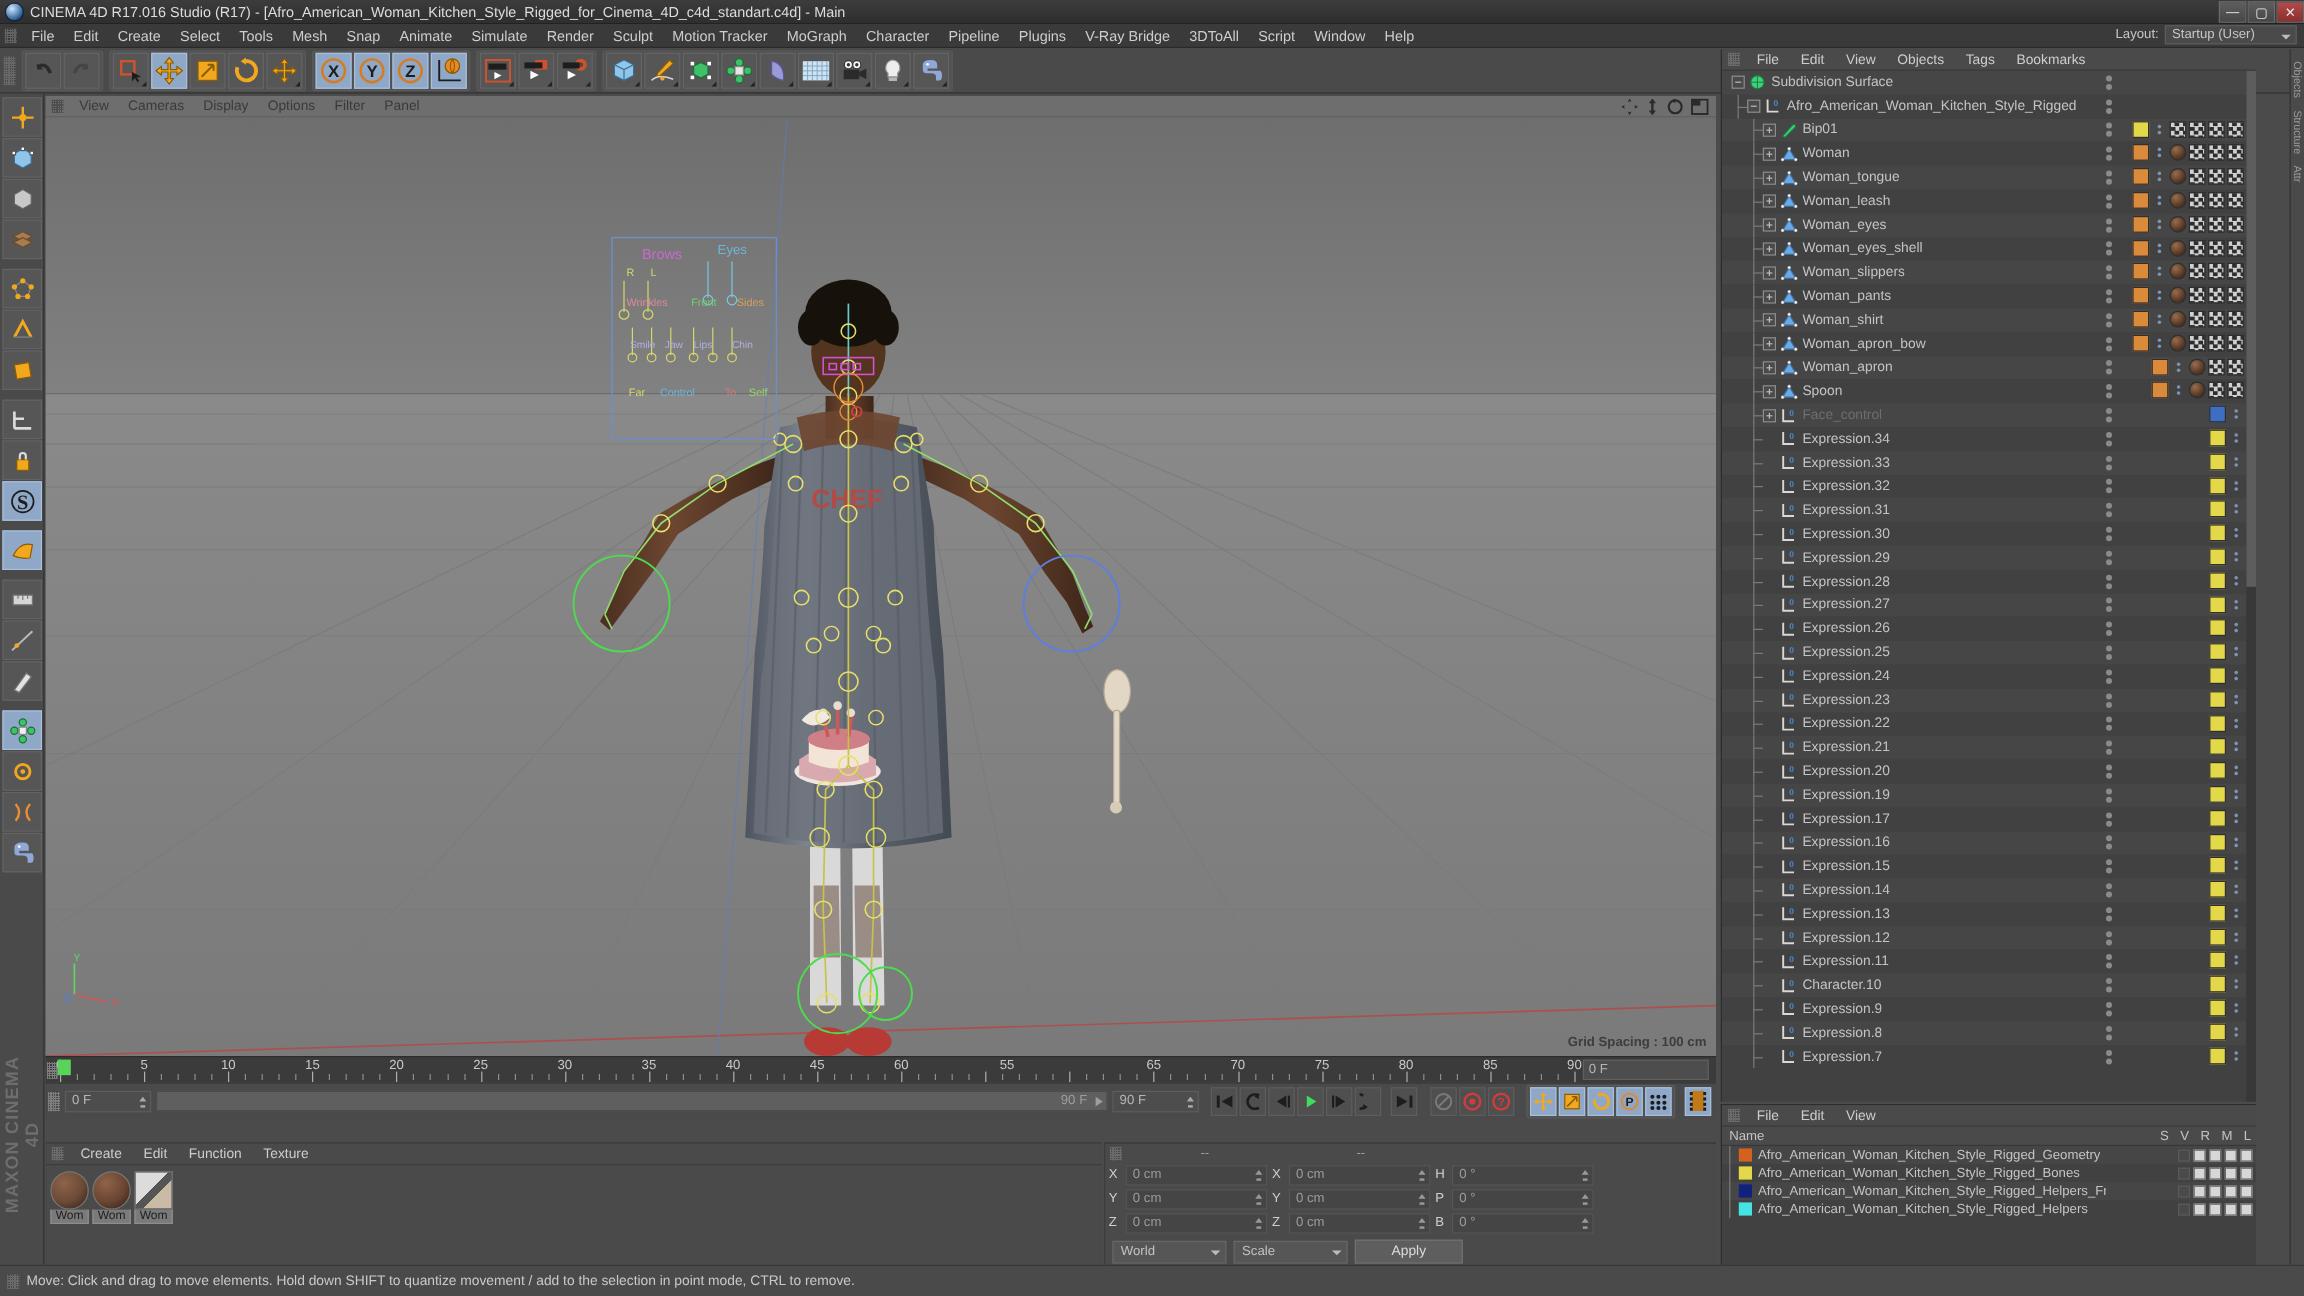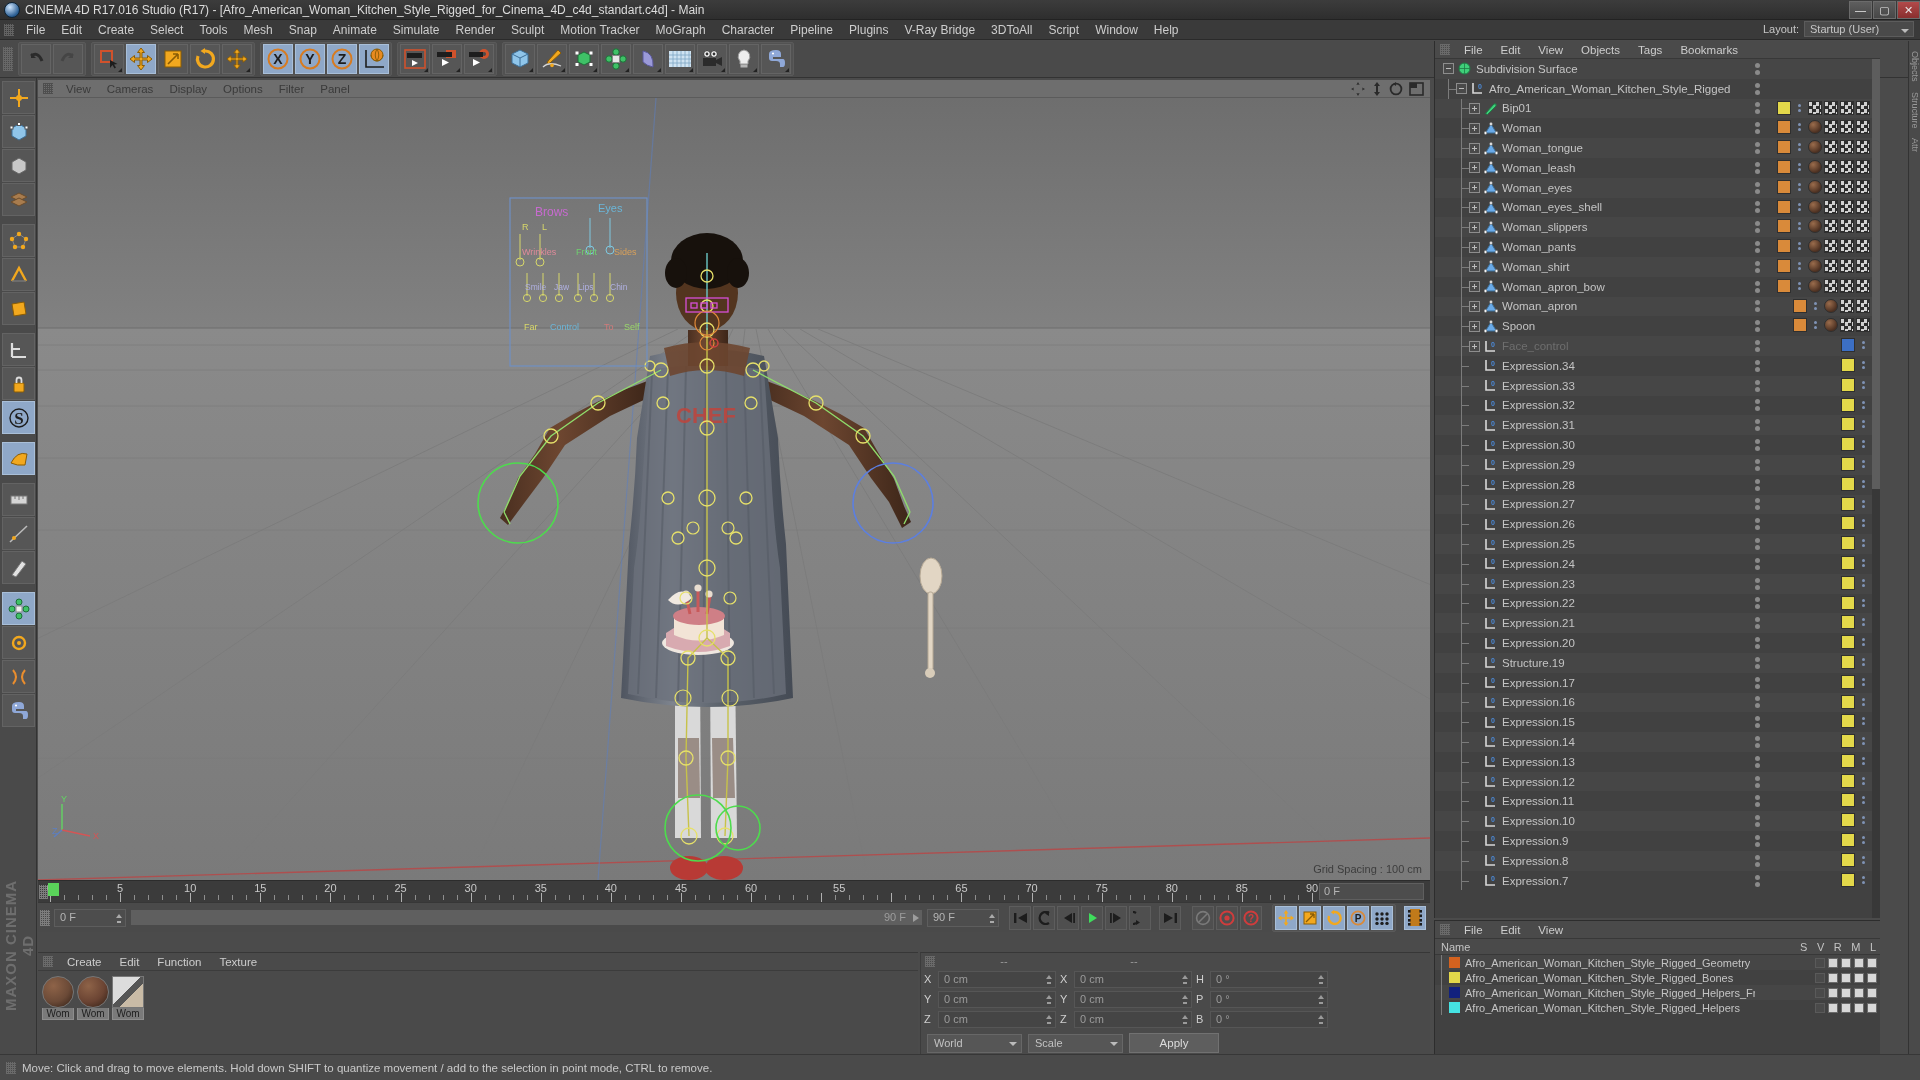--- a/index.html
+++ b/index.html
@@ -72,21 +72,21 @@
   #vpmenu .dots { width:10px;height:11px;margin:0 5px;
     background-image:repeating-linear-gradient(0deg,#4e4e4e 0 1px,transparent 1px 2px),
                      repeating-linear-gradient(90deg,#4e4e4e 0 1px,transparent 1px 2px);}
   #vpmenu .mi { padding:1px 8px; font-size:11.5px; color:#3a3a3a; }
   #vpicons { position:absolute; right:6px; top:2px; display:flex; gap:6px; align-items:center;}
   #vpicons svg { display:block; }
   #persp-tag { position:absolute; left:3px; top:20px; background:#9a9a9a; color:#222;
      font-size:11px; padding:1px 6px; border:1px solid #7d7d7d; }
   #vp { position:absolute; left:0; top:18px; right:0; bottom:0; overflow:hidden;
      background:#7c7c7c; }
-  #grid-text { position:absolute; right:8px; bottom:5px; font-size:11px; color:#3d3d3d;}
+  #grid-text { position:absolute; right:8px; bottom:5px; font-size:11px; color:#3d3d3d;font-weight:bold;}
   #axis-gizmo { position:absolute; left:14px; bottom:38px; font-size:10px;}
 
   
   #timeline { position:absolute; left:38px; top:880px; width:1392px; height:22px;
      background:#3b3b3b; border-top:1px solid #2c2c2c;}
   #tl-ruler { position:absolute; left:12px; right:118px; top:0; height:22px; }
   .tl-lab { position:absolute; top:1px; font-size:11px; color:#c9c9c9; transform:translateX(-50%);}
   .tl-tick { position:absolute; top:14px; width:1px; height:5px; background:#8e8e8e;}
   .tl-tick.maj { top:12px; height:9px; background:#b0b0b0;}
   #tl-green { position:absolute; left:10px; top:2px; width:11px; height:13px; background:#5ad35a;}
@@ -2033,21 +2033,21 @@
           <span style="position:absolute;left:26px;top:0;bottom:0;width:1px;background:#7b7b7b"></span>
           <span style="position:absolute;left:26px;top:50%;width:8px;height:1px;background:#7b7b7b"></span>
         </span>
         <span style="width: 14px; flex: 0 0 auto;"></span>
         <span class="oicon">
           <svg width="13" height="13" viewBox="0 0 13 13">
             <path d="M2 1 L2 11 L11 11" stroke="#d8d8d8" stroke-width="1.6" fill="none"></path>
             <text x="7" y="6.5" font-size="7" font-weight="bold" fill="#4c8ad8" font-family="Liberation Sans">0</text>
           </svg>
         </span>
-        <span class="onm">Structure.19</span>
+        <span class="onm">Expression.19</span>
         <span style="position: absolute; right: 112px; display: flex; flex-direction: column; gap: 2px;">
           <i style="width:5px;height:5px;border-radius:50%;background:#8a8a8a;display:block"></i>
           <i style="width:5px;height:5px;border-radius:50%;background:#8a8a8a;display:block"></i>
         </span>
         <span class="tags">
           <span class="tagsq" style="background: rgb(227, 216, 74);"></span>
           <span class="dotpair">
             <i></i>
             <i></i>
           </span>
@@ -2233,21 +2233,21 @@
           <span style="position:absolute;left:26px;top:0;bottom:0;width:1px;background:#7b7b7b"></span>
           <span style="position:absolute;left:26px;top:50%;width:8px;height:1px;background:#7b7b7b"></span>
         </span>
         <span style="width: 14px; flex: 0 0 auto;"></span>
         <span class="oicon">
           <svg width="13" height="13" viewBox="0 0 13 13">
             <path d="M2 1 L2 11 L11 11" stroke="#d8d8d8" stroke-width="1.6" fill="none"></path>
             <text x="7" y="6.5" font-size="7" font-weight="bold" fill="#4c8ad8" font-family="Liberation Sans">0</text>
           </svg>
         </span>
-        <span class="onm">Expression.10</span>
+        <span class="onm">Character.10</span>
         <span style="position: absolute; right: 112px; display: flex; flex-direction: column; gap: 2px;">
           <i style="width:5px;height:5px;border-radius:50%;background:#8a8a8a;display:block"></i>
           <i style="width:5px;height:5px;border-radius:50%;background:#8a8a8a;display:block"></i>
         </span>
         <span class="tags">
           <span class="tagsq" style="background: rgb(227, 216, 74);"></span>
           <span class="dotpair">
             <i></i>
             <i></i>
           </span>

